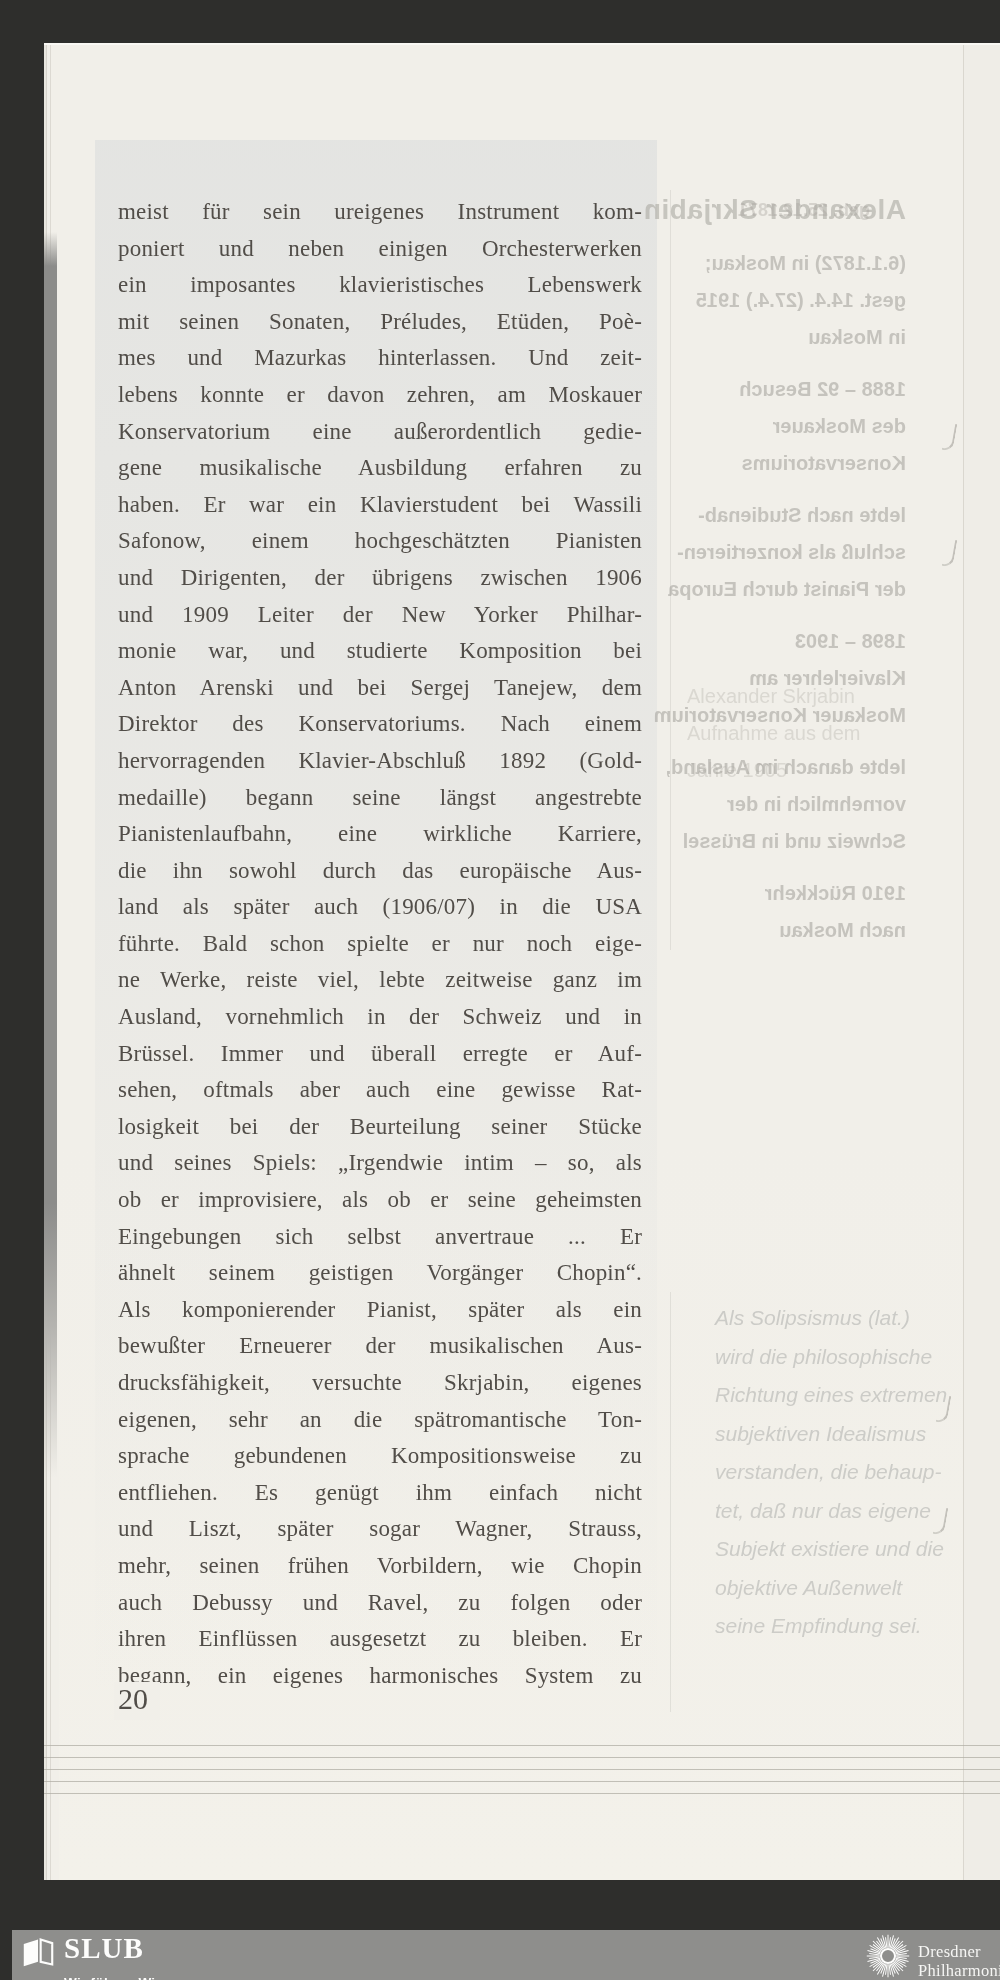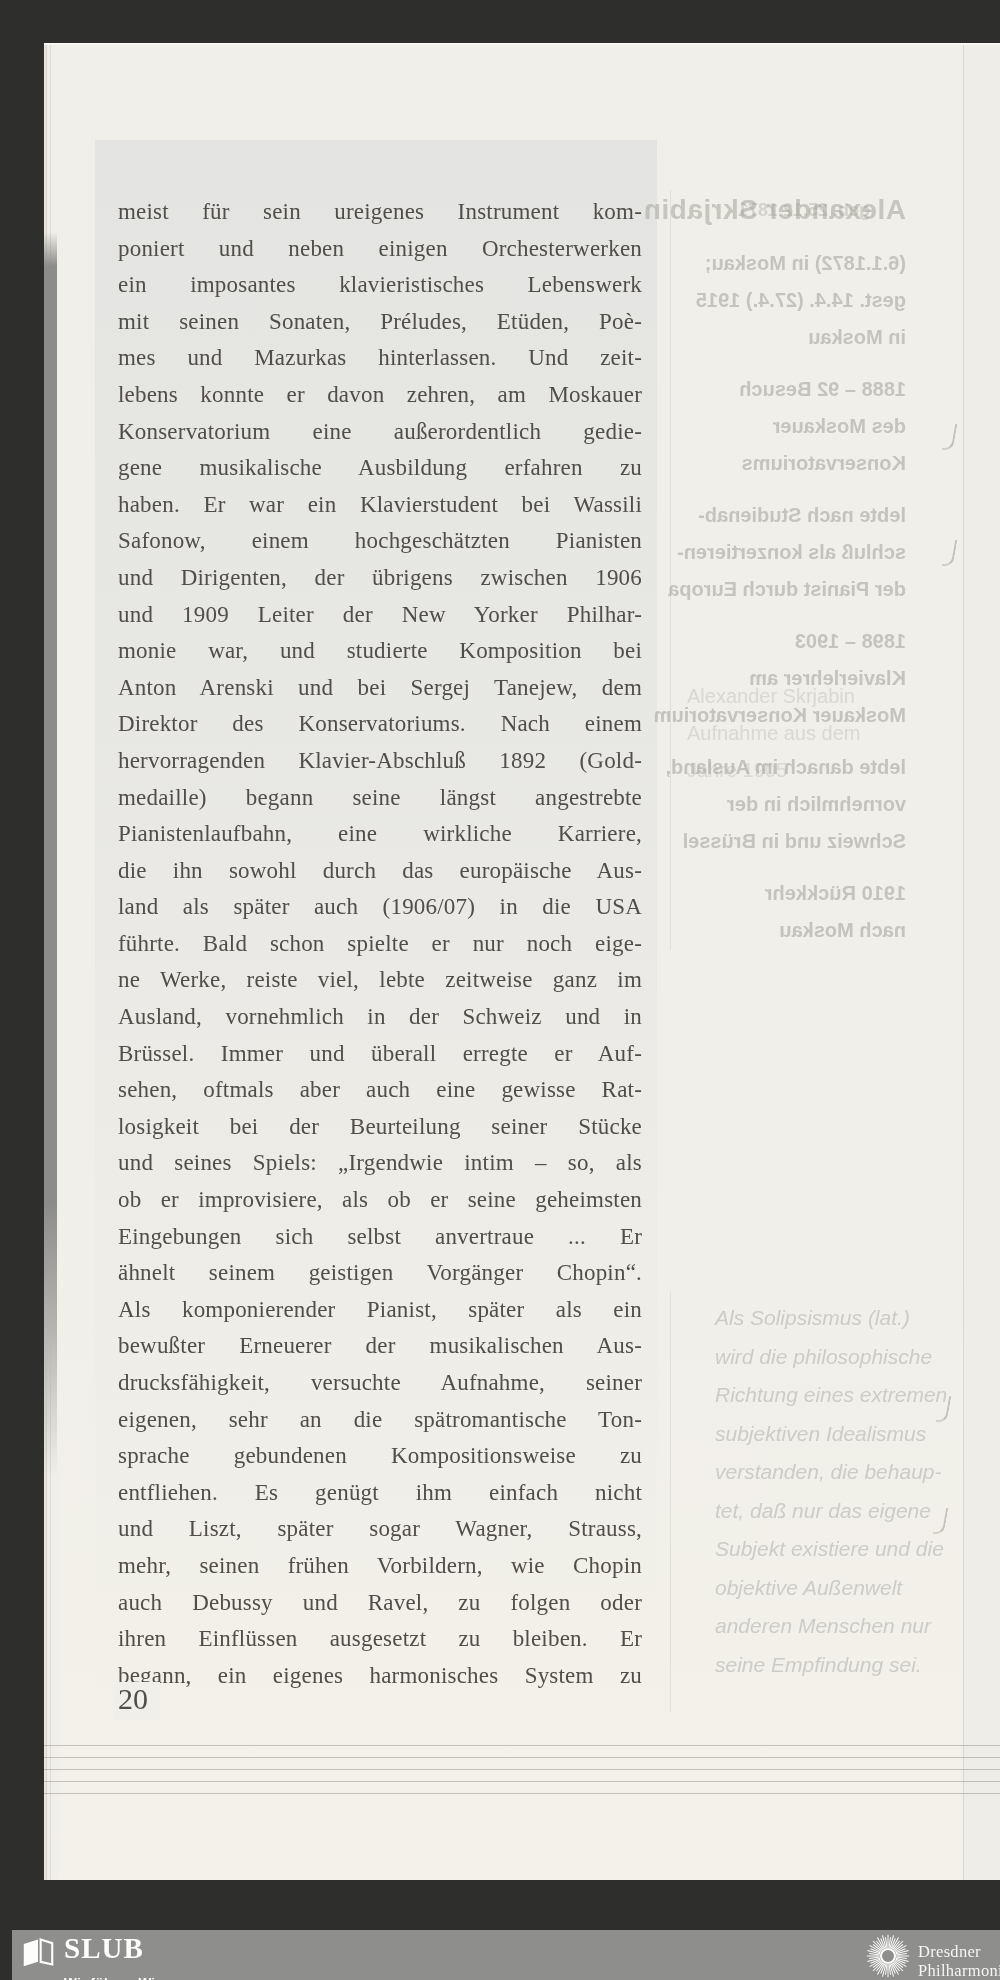--- a/index.html
+++ b/index.html
@@ -168,21 +168,20 @@
 
     <div class="ghost-note">
         <div class="note-line">Als Solipsismus (lat.)</div>
         <div class="note-line">wird die philosophische</div>
         <div class="note-line">Richtung eines extremen</div>
         <div class="note-line">subjektiven Idealismus</div>
         <div class="note-line">verstanden, die behaup-</div>
         <div class="note-line">tet, daß nur das eigene</div>
         <div class="note-line">Subjekt existiere und die</div>
         <div class="note-line">objektive Außenwelt</div>
-        <div class="note-line">anderen Menschen nur</div>
         <div class="note-line">seine Empfindung sei.</div>
       </div>
 
     <div class="main-text">
         <div class="line">meist für sein ureigenes Instrument kom-</div>
         <div class="line">poniert und neben einigen Orchesterwerken</div>
         <div class="line">ein imposantes klavieristisches Lebenswerk</div>
         <div class="line">mit seinen Sonaten, Préludes, Etüden, Poè-</div>
         <div class="line">mes und Mazurkas hinterlassen. Und zeit-</div>
         <div class="line">lebens konnte er davon zehren, am Moskauer</div>
@@ -205,21 +204,21 @@
         <div class="line">Ausland, vornehmlich in der Schweiz und in</div>
         <div class="line">Brüssel. Immer und überall erregte er Auf-</div>
         <div class="line">sehen, oftmals aber auch eine gewisse Rat-</div>
         <div class="line">losigkeit bei der Beurteilung seiner Stücke</div>
         <div class="line">und seines Spiels: „Irgendwie intim – so, als</div>
         <div class="line">ob er improvisiere, als ob er seine geheimsten</div>
         <div class="line">Eingebungen sich selbst anvertraue ... Er</div>
         <div class="line">ähnelt seinem geistigen Vorgänger Chopin“.</div>
         <div class="line">Als komponierender Pianist, später als ein</div>
         <div class="line">bewußter Erneuerer der musikalischen Aus-</div>
-        <div class="line">drucksfähigkeit, versuchte Aufnahme, seiner</div>
+        <div class="line">drucksfähigkeit, versuchte Skrjabin, eigenes</div>
         <div class="line">eigenen, sehr an die spätromantische Ton-</div>
         <div class="line">sprache gebundenen Kompositionsweise zu</div>
         <div class="line">entfliehen. Es genügt ihm einfach nicht</div>
         <div class="line">und Liszt, später sogar Wagner, Strauss,</div>
         <div class="line">mehr, seinen frühen Vorbildern, wie Chopin</div>
         <div class="line">auch Debussy und Ravel, zu folgen oder</div>
         <div class="line">ihren Einflüssen ausgesetzt zu bleiben. Er</div>
         <div class="line">begann, ein eigenes harmonisches System zu</div>
       </div>
 

